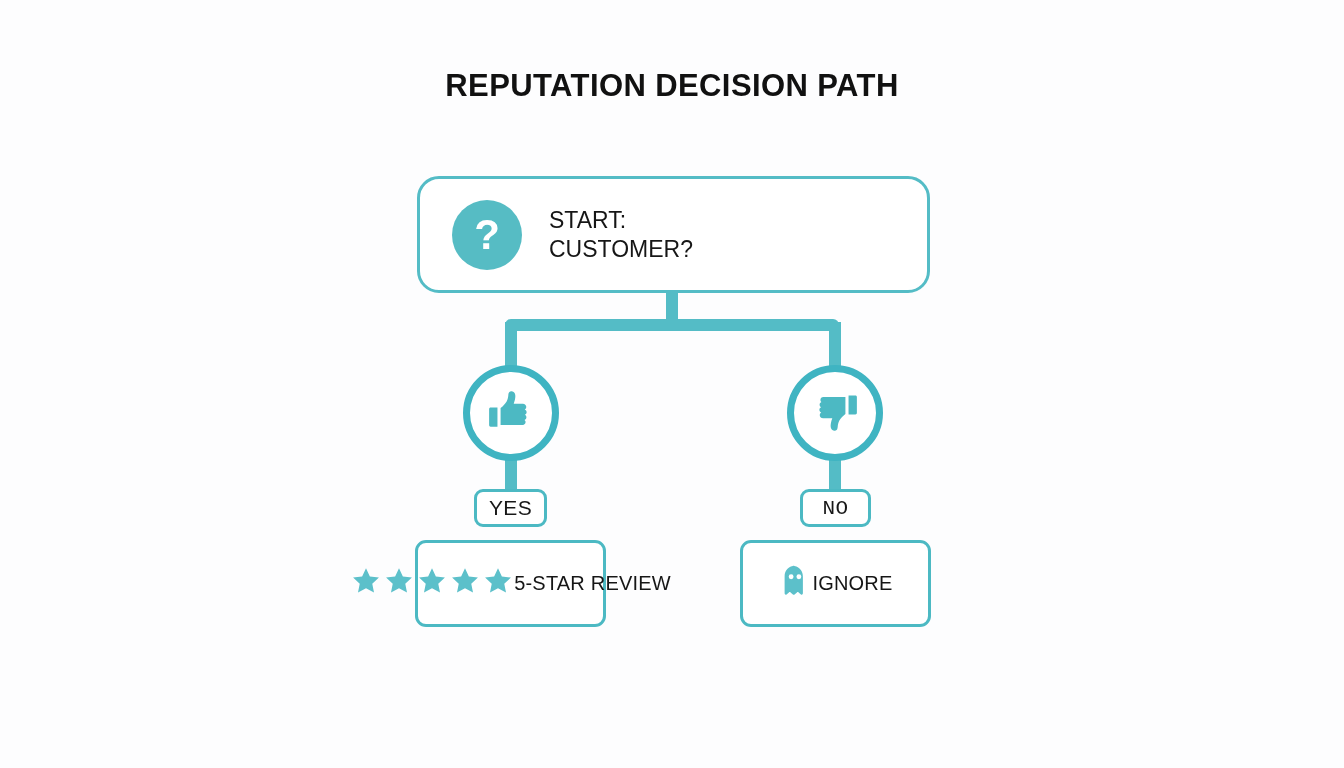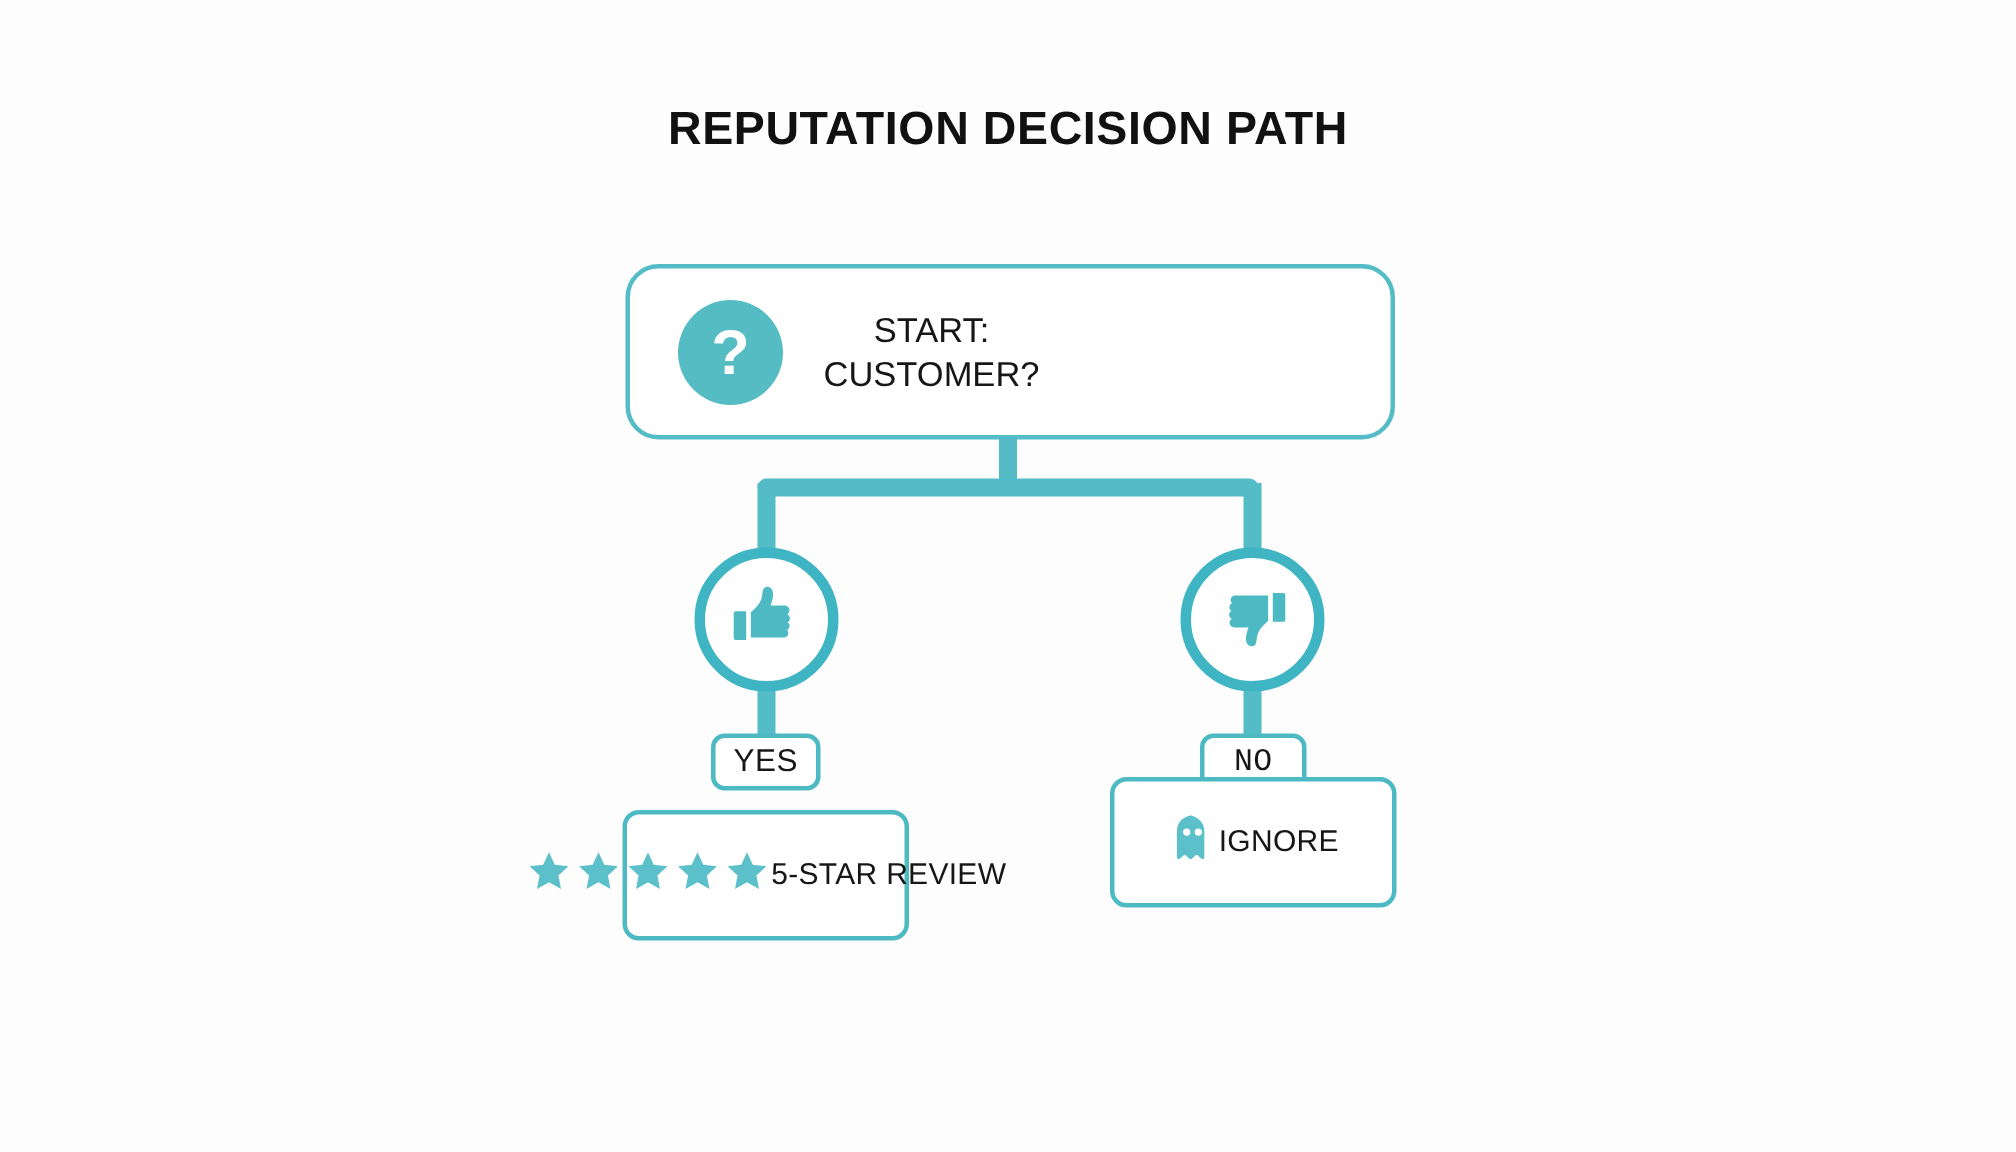--- a/index.html
+++ b/index.html
@@ -63,21 +63,20 @@
   }
   #start-text {
     margin-left: 27px;
     font-size: 23px;
     color: #161616;
     line-height: 1.22;
   }
   #start-text .line {
     display: block;
     white-space: nowrap;
-    text-align: center;
   }
   
   .conn {
     position: absolute;
     background: #54bcc6;
   }
   #conn-stem {
     left: 666px;
     top: 291px;
     width: 12px;
@@ -171,21 +170,21 @@
     justify-content: center;
   }
   #outcome-review {
     left: 415px;
     top: 540px;
     width: 191px;
     height: 87px;
   }
   #outcome-ignore {
     left: 740px;
-    top: 518px;
+    top: 540px;
     width: 191px;
     height: 87px;
   }
   #star-row {
     display: flex;
     gap: 1px;
     margin-bottom: 5px;
     line-height: 1;
   }
   #star-row .star-icon {

